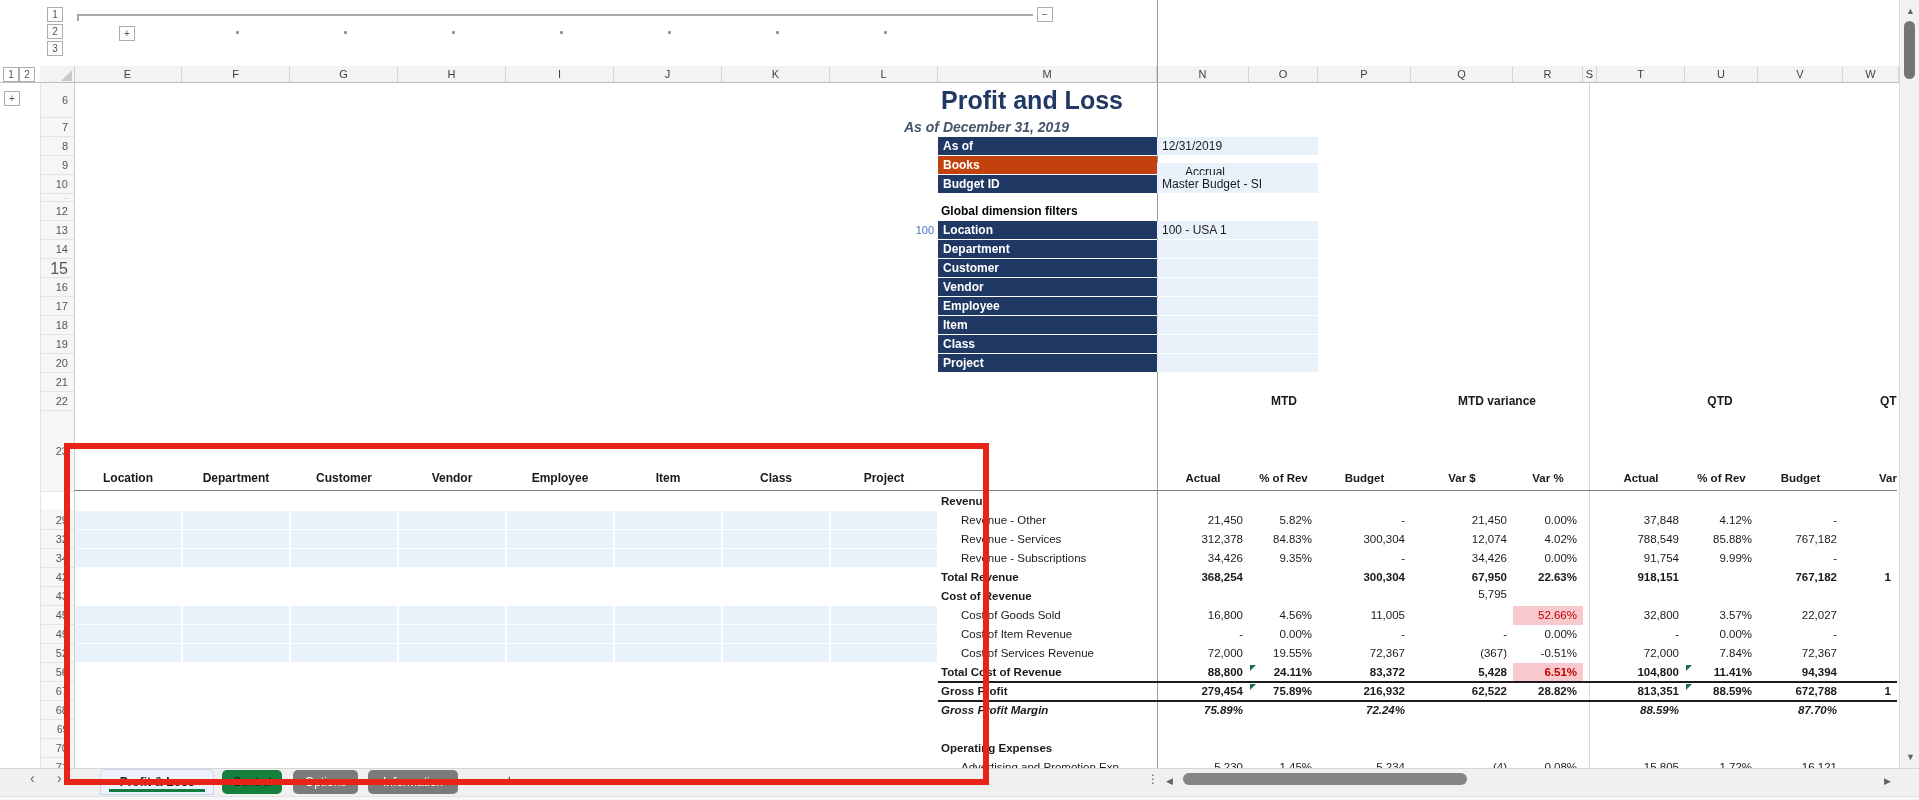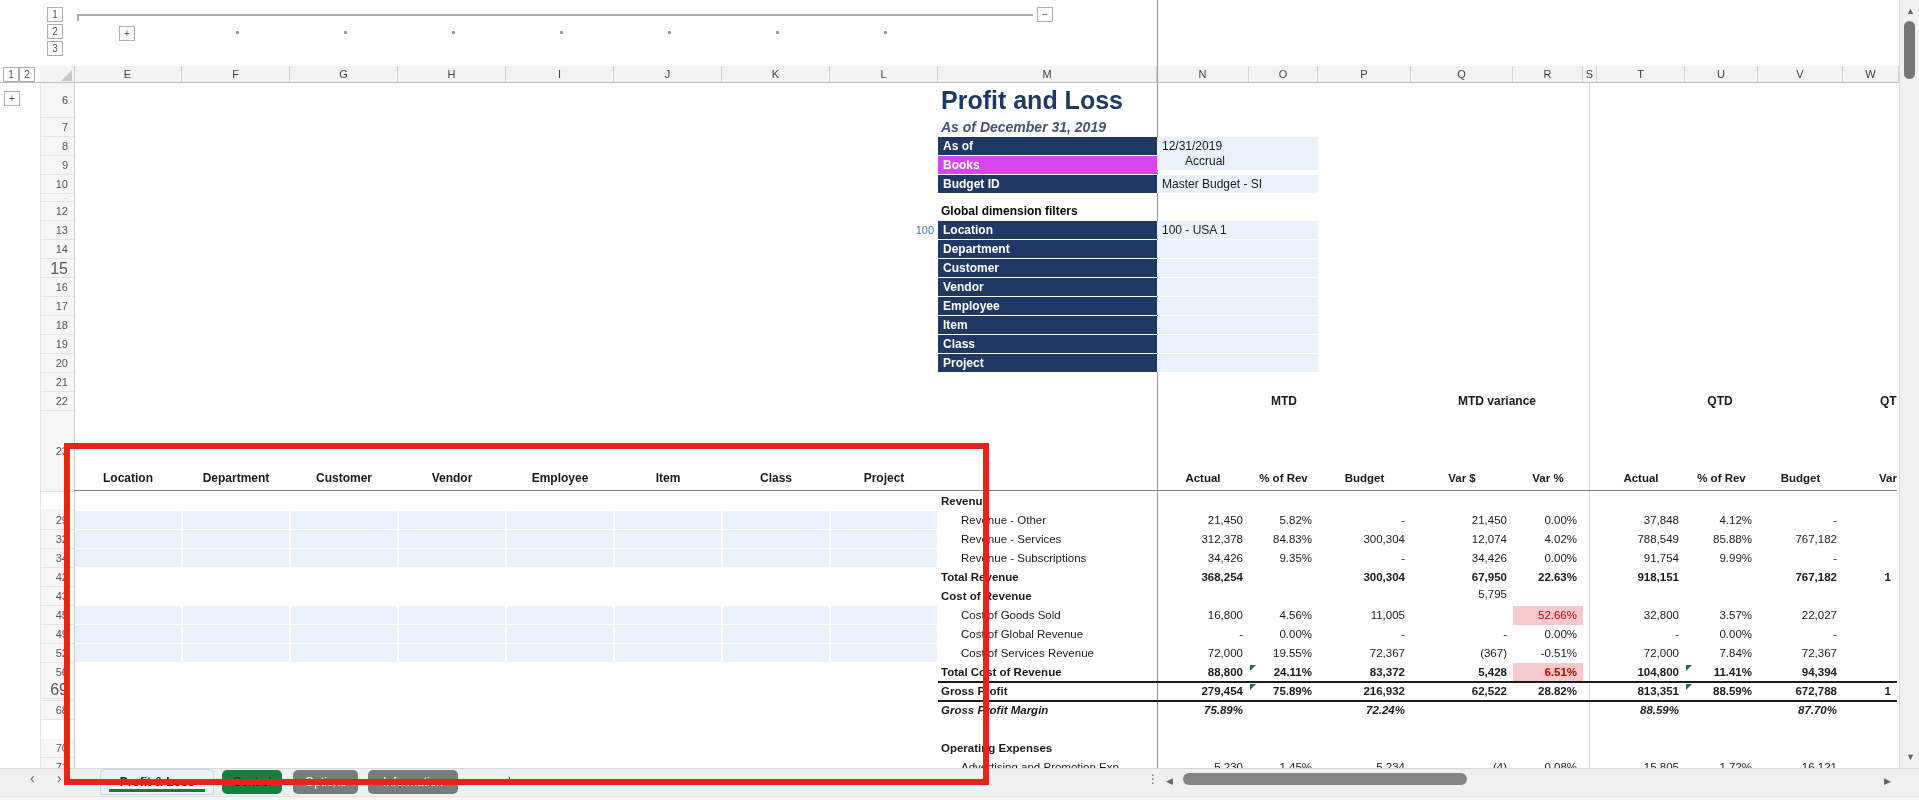--- a/index.html
+++ b/index.html
@@ -112,38 +112,38 @@
       <div class="rownum" style="top: 530px; height: 19px; line-height: 19px; font-size: 11px;">32</div>
       <div class="rownum" style="top: 549px; height: 19px; line-height: 19px; font-size: 11px;">34</div>
       <div class="rownum" style="top: 568px; height: 19px; line-height: 19px; font-size: 11px;">42</div>
       <div class="rownum" style="top: 587px; height: 19px; line-height: 19px; font-size: 11px;">43</div>
       <div class="rownum" style="top: 606px; height: 19px; line-height: 19px; font-size: 11px;">45</div>
       <div class="rownum" style="top: 625px; height: 19px; line-height: 19px; font-size: 11px;">49</div>
       <div class="rownum" style="top: 644px; height: 19px; line-height: 19px; font-size: 11px;">52</div>
       <div class="rownum" style="top: 663px; height: 19px; line-height: 19px; font-size: 11px;">56</div>
       <div class="rownum" style="top: 682px; height: 19px; line-height: 19px; font-size: 11px;">67</div>
       <div class="rownum" style="top: 701px; height: 19px; line-height: 19px; font-size: 11px;">68</div>
-      <div class="rownum" style="top: 680px; height: 19px; line-height: 19px; font-size: 16px;">69</div>
+      <div class="rownum" style="top: 720px; height: 19px; line-height: 19px; font-size: 10px;">69</div>
       <div class="rownum" style="top: 739px; height: 19px; line-height: 19px; font-size: 11px;">70</div>
       <div class="rownum" style="top: 758px; height: 19px; line-height: 19px; font-size: 11px;">71</div>
     </div>
 
   <div class="abs" style="left:40px;top:82px;width:1px;height:686px;background:#e4e4e4;"></div>
   <div class="abs" style="left:74px;top:66px;width:1px;height:702px;background:#cfcfcf;"></div>
   <div class="abs" style="left:1157px;top:0;width:1px;height:768px;background:#9b9b9b;"></div>
   <div class="abs" style="left:1589px;top:82px;width:1px;height:686px;background:#d7d7d7;"></div>
   <div class="abs" style="left:0;top:82px;width:1899px;height:1px;background:#bdbdbd;"></div>
 
   <div class="abs" style="left:941px;top:86px;font-size:25px;font-weight:bold;color:#1F3864;">Profit and Loss</div>
-  <div class="abs" style="left:941px;top:119px;font-size:14px;font-weight:bold;font-style:italic;color:#44546A;">As of December 31, 2019</div>
+  <div class="abs" style="left:904px;top:119px;font-size:14px;font-weight:bold;font-style:italic;color:#44546A;">As of December 31, 2019</div>
   <div id="filter-table">
       <div class="navycell" style="top: 137px; background: rgb(31, 56, 100);">As of</div>
       <div class="bluecell" style="top: 137px; background: rgb(233, 242, 251);">12/31/2019</div>
-      <div class="navycell" style="top: 156px; background: #d946ef;">Books</div>
-      <div class="bluecell" style="top: 152px; background: rgb(233, 242, 251); padding-left: 28px;">Accrual</div>
+      <div class="navycell" style="top: 156px; background: #c2410c;">Books</div>
+      <div class="bluecell" style="top: 163px; background: rgb(233, 242, 251); padding-left: 28px;">Accrual</div>
       <div class="navycell" style="top: 175px; background: rgb(31, 56, 100);">Budget ID</div>
       <div class="bluecell" style="top: 175px; background: rgb(233, 242, 251);">Master Budget - SI</div>
       <div class="navycell" style="top: 221px; background: rgb(31, 56, 100);">Location</div>
       <div class="bluecell" style="top: 221px; background: rgb(233, 242, 251);">100 - USA 1</div>
       <div class="navycell" style="top: 240px; background: rgb(31, 56, 100);">Department</div>
       <div class="bluecell" style="top: 240px; background: rgb(233, 242, 251);"></div>
       <div class="navycell" style="top: 259px; background: rgb(31, 56, 100);">Customer</div>
       <div class="bluecell" style="top: 259px; background: rgb(233, 242, 251);"></div>
       <div class="navycell" style="top: 278px; background: rgb(31, 56, 100);">Vendor</div>
       <div class="bluecell" style="top: 278px; background: rgb(233, 242, 251);"></div>
@@ -284,21 +284,21 @@
       <div class="num" style="left: 1758px; top: 606px; width: 85px;">22,027</div>
       <div class="num" style="left: 1843px; top: 606px; width: 54px;"></div>
       <div class="bandcell" style="left: 75px; top: 625px; width: 106px; background: rgb(233, 242, 251);"></div>
       <div class="bandcell" style="left: 183px; top: 625px; width: 106px; background: rgb(233, 242, 251);"></div>
       <div class="bandcell" style="left: 291px; top: 625px; width: 106px; background: rgb(233, 242, 251);"></div>
       <div class="bandcell" style="left: 399px; top: 625px; width: 106px; background: rgb(233, 242, 251);"></div>
       <div class="bandcell" style="left: 507px; top: 625px; width: 106px; background: rgb(233, 242, 251);"></div>
       <div class="bandcell" style="left: 615px; top: 625px; width: 106px; background: rgb(233, 242, 251);"></div>
       <div class="bandcell" style="left: 723px; top: 625px; width: 106px; background: rgb(233, 242, 251);"></div>
       <div class="bandcell" style="left: 831px; top: 625px; width: 106px; background: rgb(233, 242, 251);"></div>
-      <div class="lbl" style="top: 625px; padding-left: 20px;">Cost of Global Revenue</div>
+      <div class="lbl" style="top: 625px; padding-left: 20px;">Cost of Item Revenue</div>
       <div class="num" style="left: 1157px; top: 625px; width: 92px;">-</div>
       <div class="num" style="left: 1249px; top: 625px; width: 69px;">0.00%</div>
       <div class="num" style="left: 1318px; top: 625px; width: 93px;">-</div>
       <div class="num" style="left: 1411px; top: 625px; width: 102px;">-</div>
       <div class="num" style="left: 1513px; top: 625px; width: 70px;">0.00%</div>
       <div class="num" style="left: 1597px; top: 625px; width: 88px;">-</div>
       <div class="num" style="left: 1685px; top: 625px; width: 73px;">0.00%</div>
       <div class="num" style="left: 1758px; top: 625px; width: 85px;">-</div>
       <div class="num" style="left: 1843px; top: 625px; width: 54px;"></div>
       <div class="bandcell" style="left: 75px; top: 644px; width: 106px; background: rgb(233, 242, 251);"></div>

